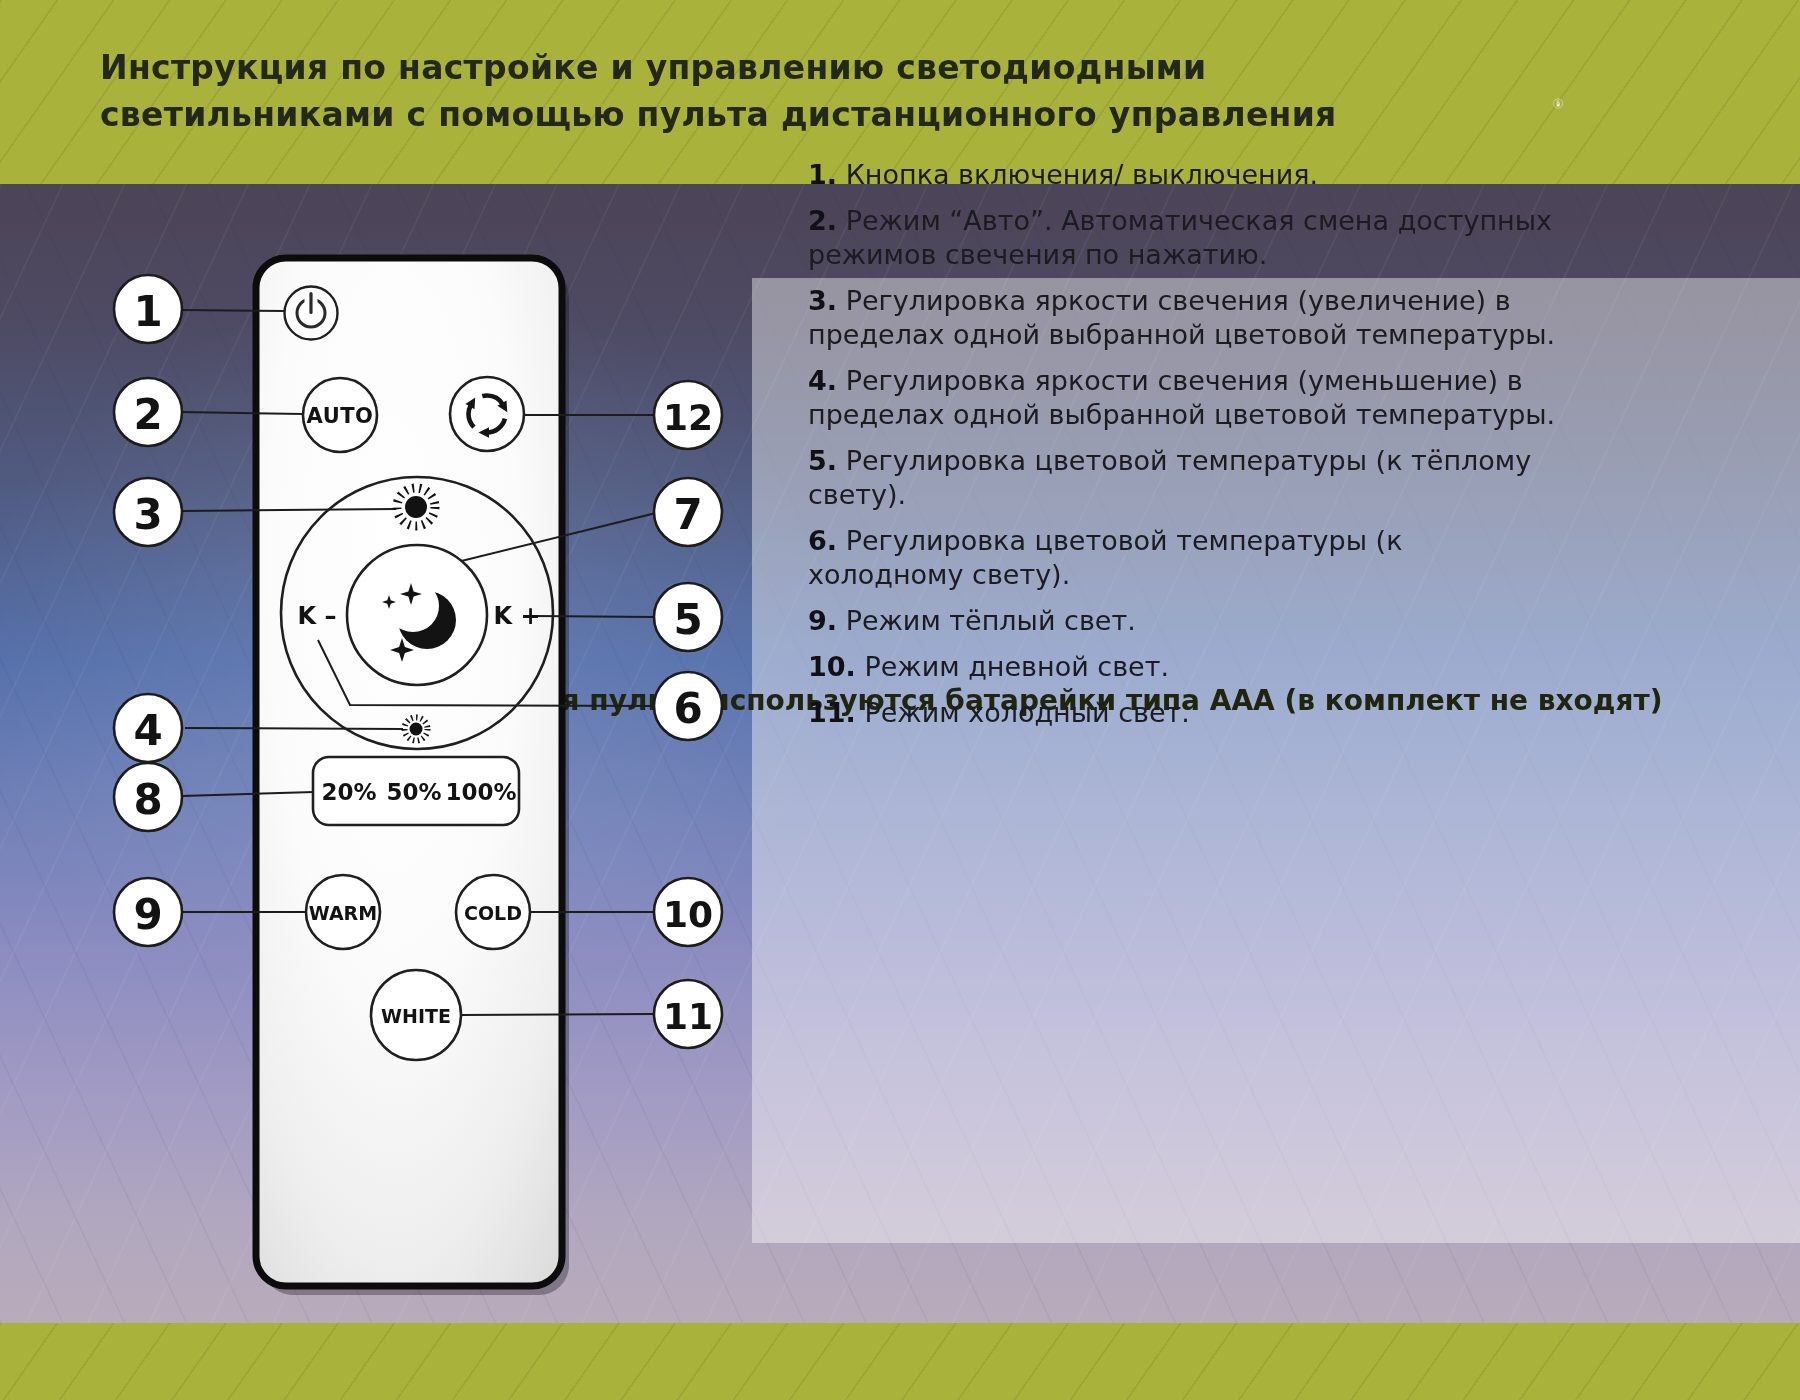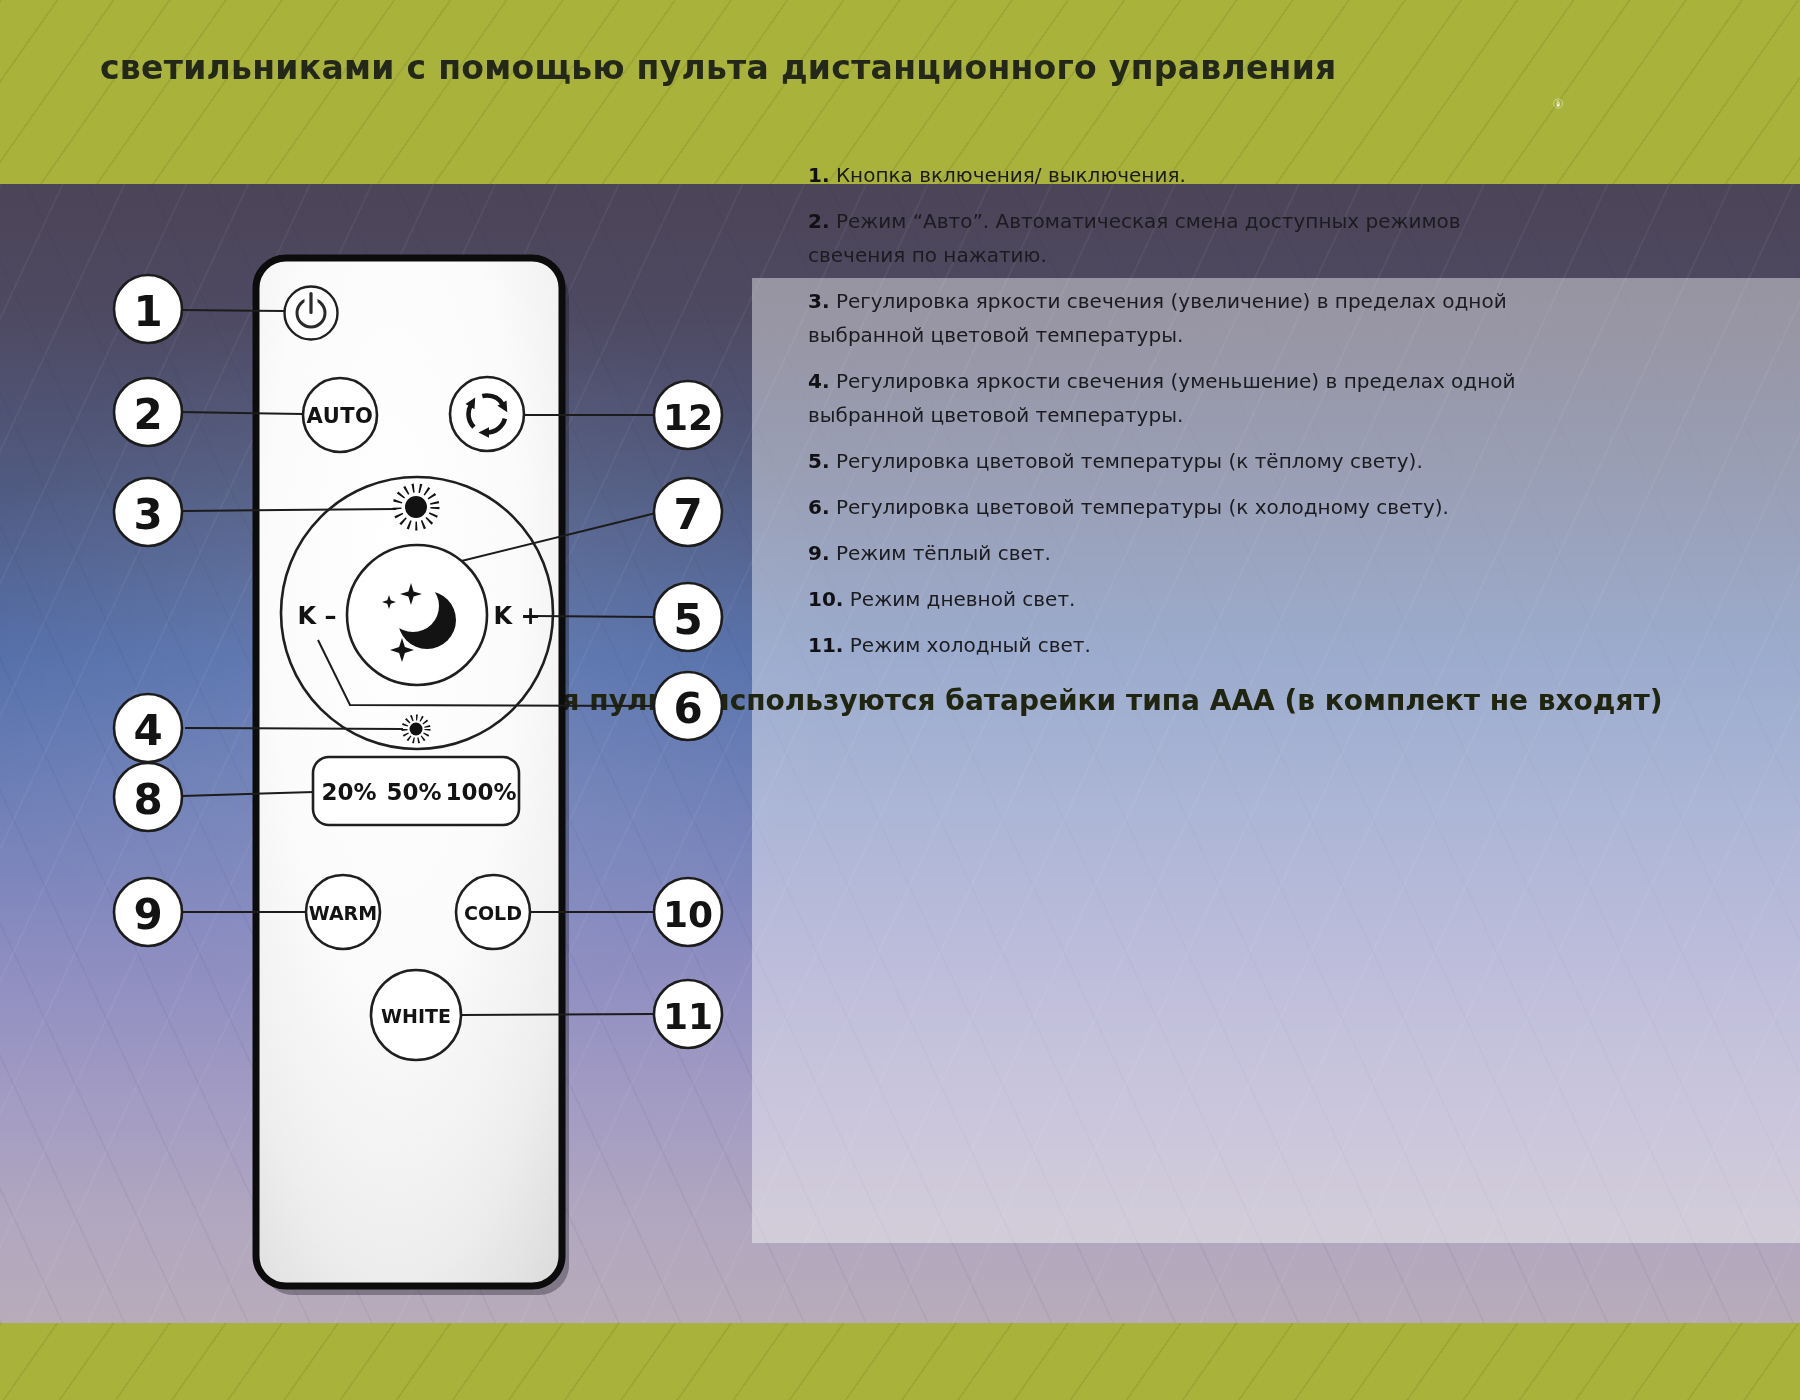--- a/index.html
+++ b/index.html
@@ -26,33 +26,34 @@
     background:
       repeating-linear-gradient(115deg, rgba(255,255,255,0.045) 0 2px, transparent 2px 56px),
       repeating-linear-gradient(65deg, rgba(35,35,75,0.05) 0 2px, transparent 2px 56px);}
   .body::after{content:"";position:absolute;inset:0;
     background:radial-gradient(ellipse 640px 520px at 410px 470px, rgba(255,255,255,0.10), transparent 70%);}
 
   
   .panel{position:absolute;left:752px;top:94px;right:0;height:965px;
     background:rgba(255,255,255,0.42);}
   .desc{position:absolute;left:808px;top:158px;width:748px;color:#1b1b20;
-    font-size:20px;line-height:34px;z-index:3;}
+    font-size:27px;line-height:34px;z-index:3;}
   .item{margin-bottom:12px;}
   .item b{font-weight:700;color:#111115;}
 
   .overlay-svg{position:absolute;left:0;top:0;z-index:4;pointer-events:none;}
 </style>
 </head>
 <body>
 
 <div class="canvas">
 
   <div class="band header"></div>
   <div class="title">
+    <div>Инструкция по настройке и управлению светодиодными</div>
     <div>светильниками с помощью пульта дистанционного управления</div>
   </div>
   <svg class="hdr-icon" width="130" height="130" viewBox="1553 40 1683 170">
     <g transform="translate(-1553,-40) translate(1553,40)">
       <circle cx="1618" cy="105" r="60" fill="none" stroke="#ffffff" stroke-width="5"></circle>
       <path d="M 1610.6 78.8 A 9 9 0 0 1 1625.4 78.8" fill="none" stroke="#ffffff" stroke-width="4.5" stroke-linecap="round"></path>
       <path d="M 1604.9 74.8 A 16 16 0 0 1 1631.1 74.8" fill="none" stroke="#ffffff" stroke-width="4.5" stroke-linecap="round"></path>
       <path d="M 1599.2 70.8 A 23 23 0 0 1 1636.8 70.8" fill="none" stroke="#ffffff" stroke-width="4.5" stroke-linecap="round"></path>
       <rect x="1600" y="85" width="38" height="61" rx="19" fill="#ffffff"></rect>
       <circle cx="1619" cy="106" r="12.5" fill="#a9b23b"></circle>

